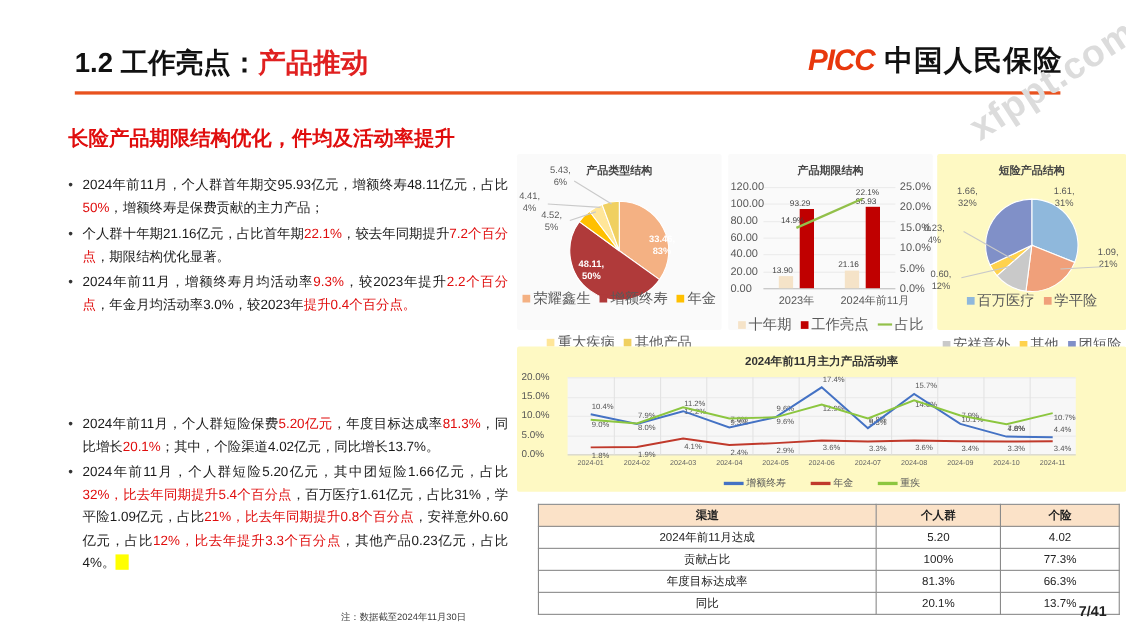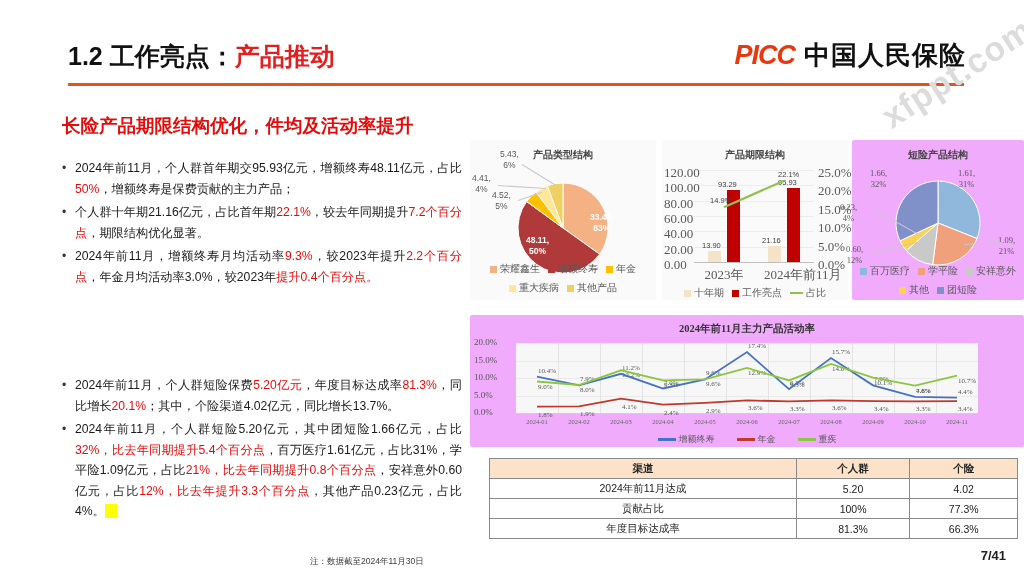--- a/index.html
+++ b/index.html
@@ -47,37 +47,37 @@
   #b1 { top: 158px; }
   #b2 { top: 375px; }
   .bullet { display: flex; font-size: 12.2px; line-height: 20.5px; margin-bottom: 3px; }
   .dot { width: 13px; flex: 0 0 13px; text-align: left; color: #333; }
   .btext { flex: 1; text-align: justify; }
   .r { color: #e00d0d; }
   .hl { background: #ffff00; padding: 0 6px; }
 
   
   .card { position: absolute; background: #fafafa; border-radius: 2px; }
-  .card.plain { background: #f0abfc; font-family: Liberation Serif, serif; }
+  .card.plain { background: #fef9c3; }
   .ctitle { position: absolute; width: 100%; text-align: center; font-size: 10px; color: #444; font-weight: bold; }
 
   
   #pie1 { left: 470px; top: 140px; width: 186px; height: 160px; }
   #pie1 .ctitle { top: 8px; }
   .plab { position: absolute; font-size: 8.5px; color: #595959; line-height: 11px; text-align: center; white-space: nowrap; }
   .plab.inside { color: #fff; font-weight: 600; }
   .leader { position: absolute; background: #c9c9c9; height: 1px; transform-origin: left center; }
-  .legend { position: absolute; width: 100%; display: flex; flex-wrap: wrap; justify-content: center; gap: 5px 8px; font-size: 10px; color: #595959; }
+  .legend { position: absolute; width: 100%; display: flex; flex-wrap: wrap; justify-content: center; gap: 22px 8px; font-size: 13px; color: #595959; }
   .lg { display: flex; align-items: center; gap: 3px; white-space: nowrap; }
   .sw { width: 7px; height: 7px; display: inline-block; }
 
   
   #combo { left: 662px; top: 140px; width: 186px; height: 160px; }
   #combo .ctitle { top: 8px; }
-  .axlab { position: absolute; font-size: 13px; color: #595959; white-space: nowrap; font-family: Liberation Serif, serif; }
+  .axlab { position: absolute; font-size: 10px; color: #595959; white-space: nowrap; }
   .gridln { position: absolute; height: 1px; background: #e6e6e6; }
   .bar { position: absolute; }
   .dlab { position: absolute; font-size: 7.5px; color: #404040; white-space: nowrap; }
 
   
   #pie3 { left: 852px; top: 140px; width: 172px; height: 160px; }
   #pie3 .ctitle { top: 8px; }
 
   
   #linec { left: 470px; top: 315px; width: 554px; height: 132px; }
@@ -255,21 +255,21 @@
         <path d="M 86 83 L 86 41 A 42 42 0 0 1 125.02998812240403 98.51322104416101 Z" fill="#8fb8dc" stroke="#ffffff" stroke-width="1"></path>
         <path d="M 86 83 L 125.02998812240403 98.51322104416101 A 42 42 0 0 1 80.67547499151374 124.66112616617563 Z" fill="#f0a07a" stroke="#ffffff" stroke-width="1"></path>
         <path d="M 86 83 L 80.67547499151374 124.66112616617563 A 42 42 0 0 1 54.34950190564803 110.60880240755515 Z" fill="#c9c9c9" stroke="#ffffff" stroke-width="1"></path>
         <path d="M 86 83 L 54.34950190564803 110.60880240755515 A 42 42 0 0 1 47.97996208371027 100.84591597099715 Z" fill="#ffd24d" stroke="#ffffff" stroke-width="1"></path>
         <path d="M 86 83 L 47.97996208371027 100.84591597099715 A 42 42 0 0 1 85.99999999999999 41 Z" fill="#8090c8" stroke="#ffffff" stroke-width="1"></path>
       </svg>
       <div class="plab" style="left: 106px; top: 28px;">
         <div>1.61,</div>
         <div>31%</div>
       </div>
-      <div class="plab" style="left: 146px; top: 95px;">
+      <div class="plab" style="left: 146px; top: 84px;">
         <div>1.09,</div>
         <div>21%</div>
       </div>
       <div class="plab" style="left: -6px; top: 104px;">
         <div>0.60,</div>
         <div>12%</div>
       </div>
       <div class="plab" style="left: -12px; top: 62px;">
         <div>0.23,</div>
         <div>4%</div>
@@ -411,19 +411,24 @@
           <tr>
             <td>贡献占比</td>
             <td>100%</td>
             <td>77.3%</td>
           </tr>
           <tr>
             <td>年度目标达成率</td>
             <td>81.3%</td>
             <td>66.3%</td>
           </tr>
+          <tr>
+            <td>同比</td>
+            <td>20.1%</td>
+            <td>13.7%</td>
+          </tr>
         </tbody>
     </table>
   </div>
 
   <div class="note">注：数据截至2024年11月30日</div>
   <div class="pageno">7/41</div>
 </div>
 
 </body></html>

